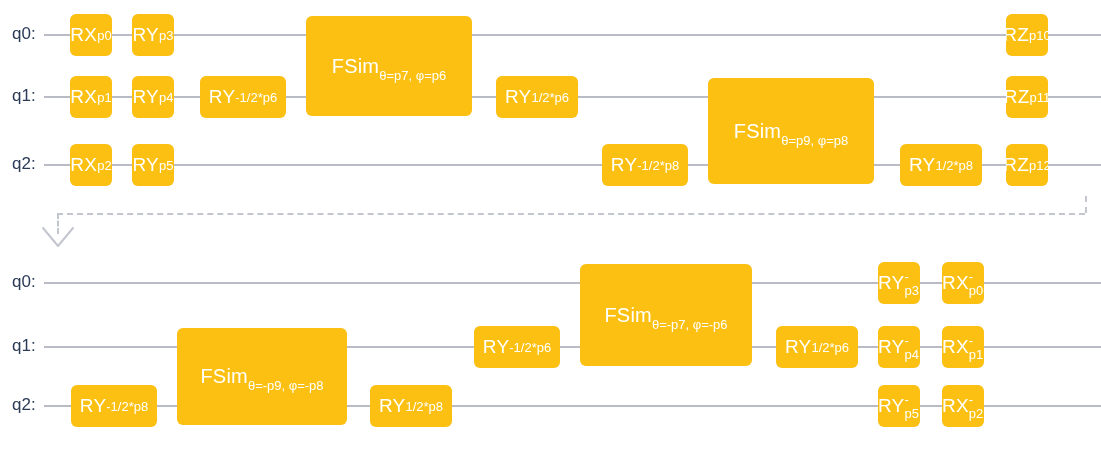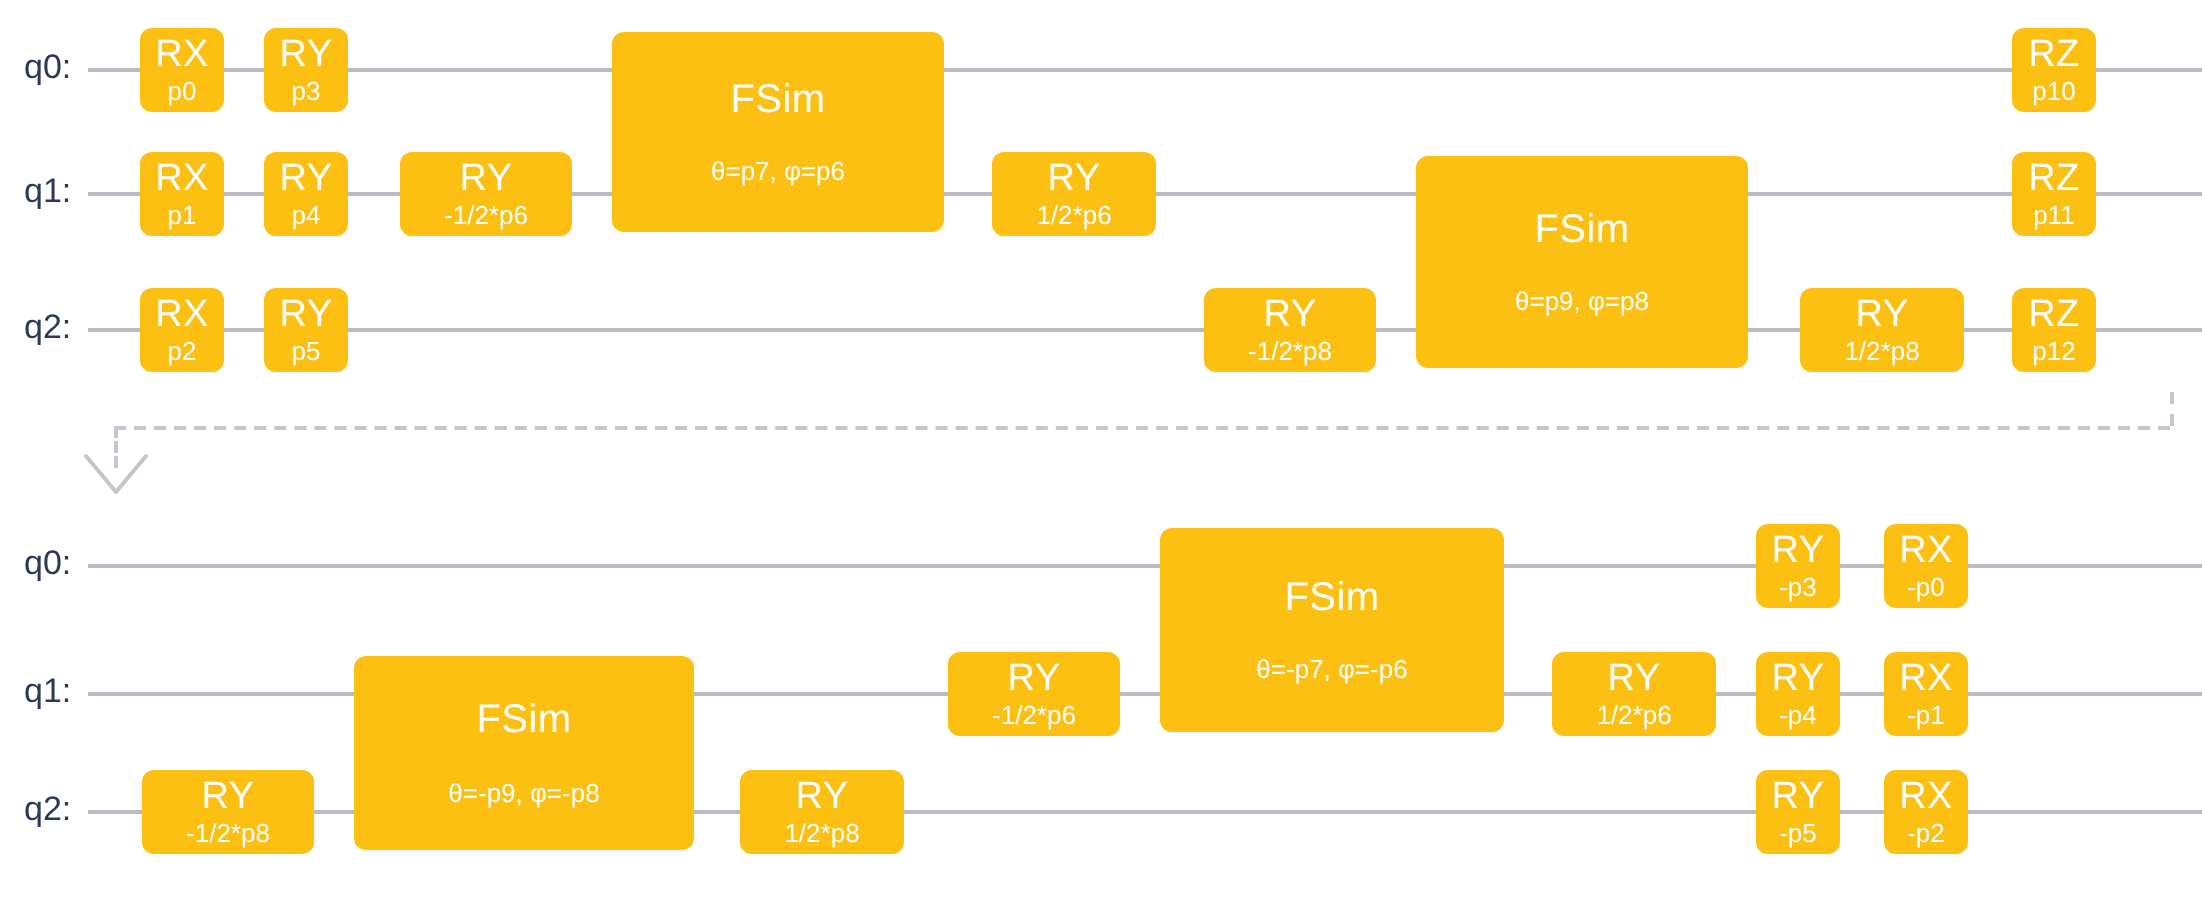--- a/index.html
+++ b/index.html
@@ -26,21 +26,21 @@
     color: #2b3a56;
     letter-spacing: 0px;
     white-space: nowrap;
   }
   .gate {
     position: absolute;
     background: #fbc011;
     border-radius: 6px;
     color: #ffffff;
     display: flex;
-    flex-direction: column;
+    flex-direction: row;
     align-items: center;
     justify-content: center;
     box-sizing: border-box;
     line-height: 1.02;
     overflow: hidden;
   }
   .gate .gname {
     font-size: 19px;
     letter-spacing: 0.2px;
   }

